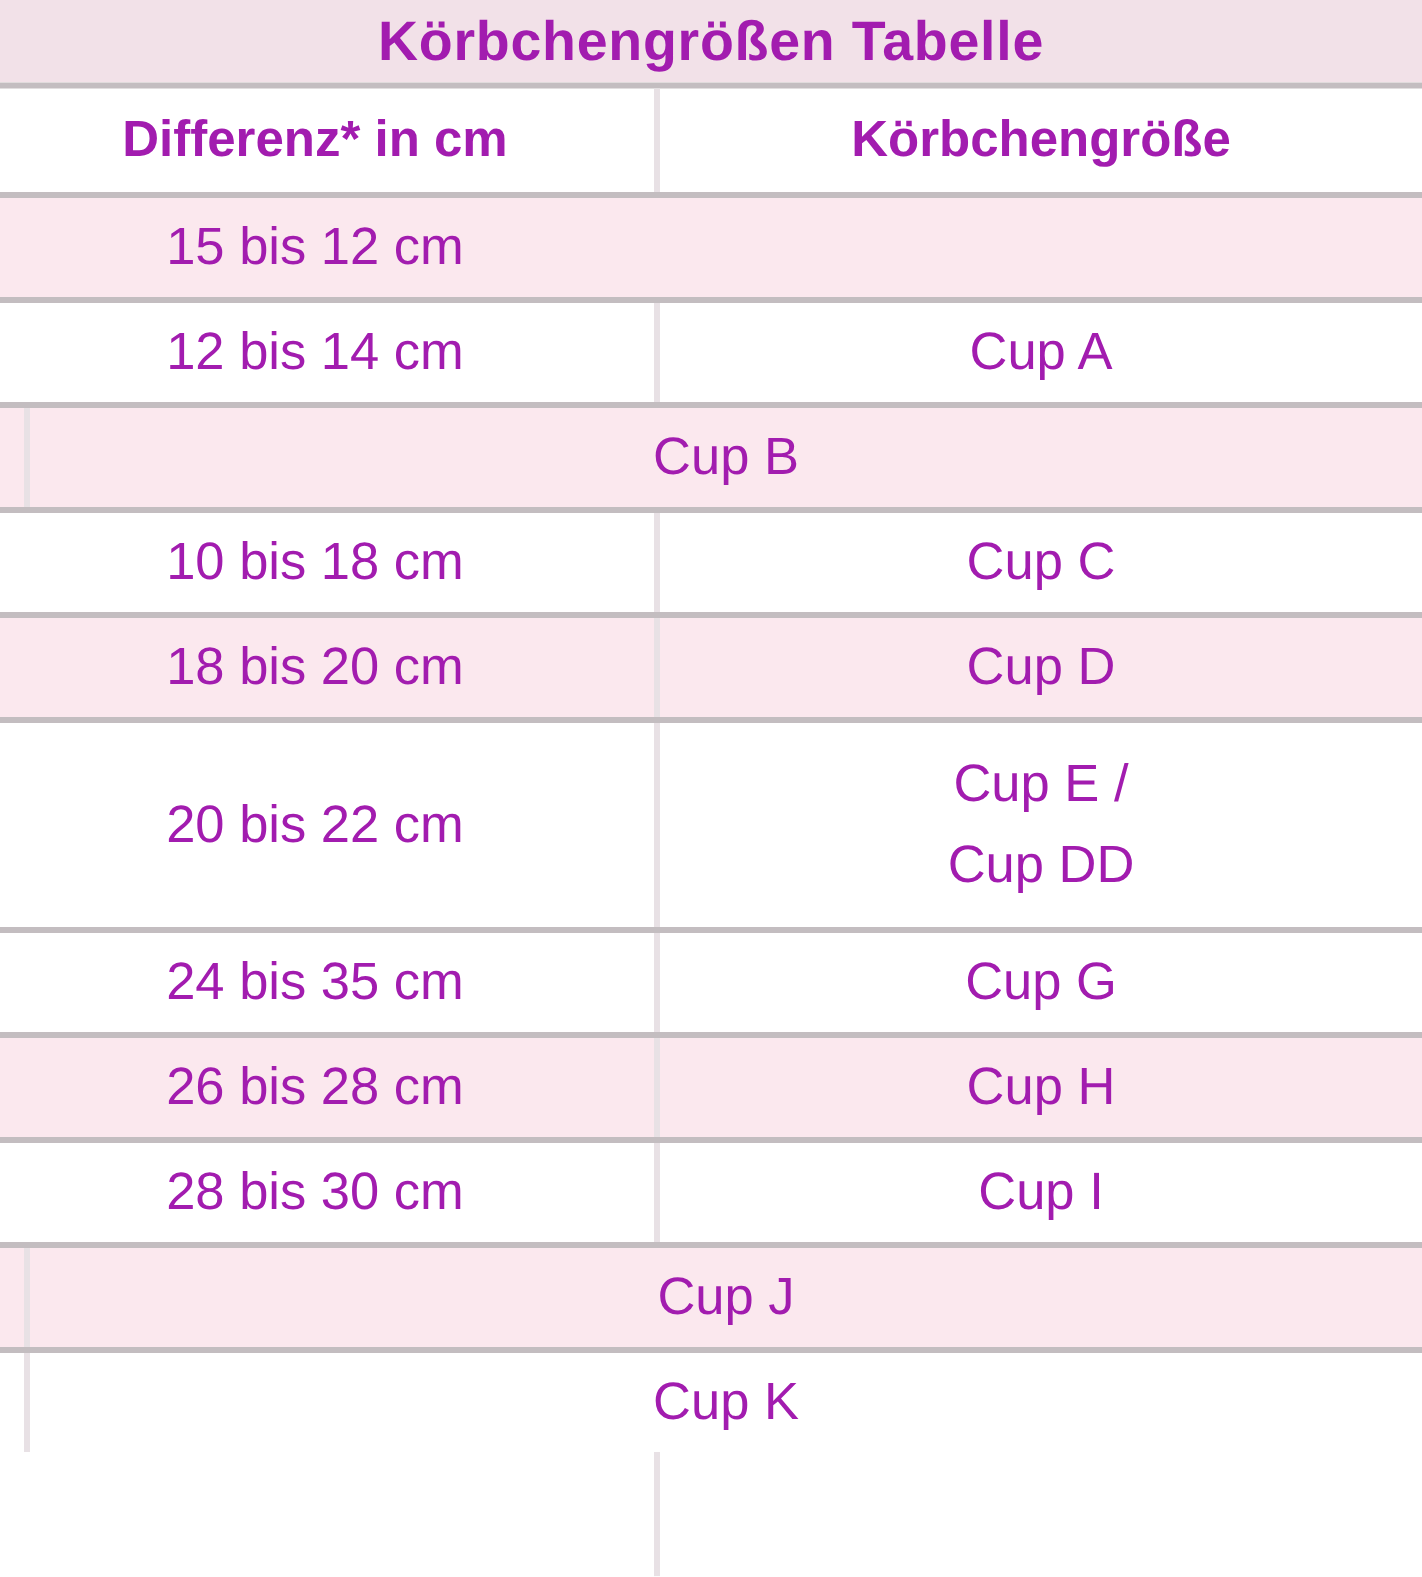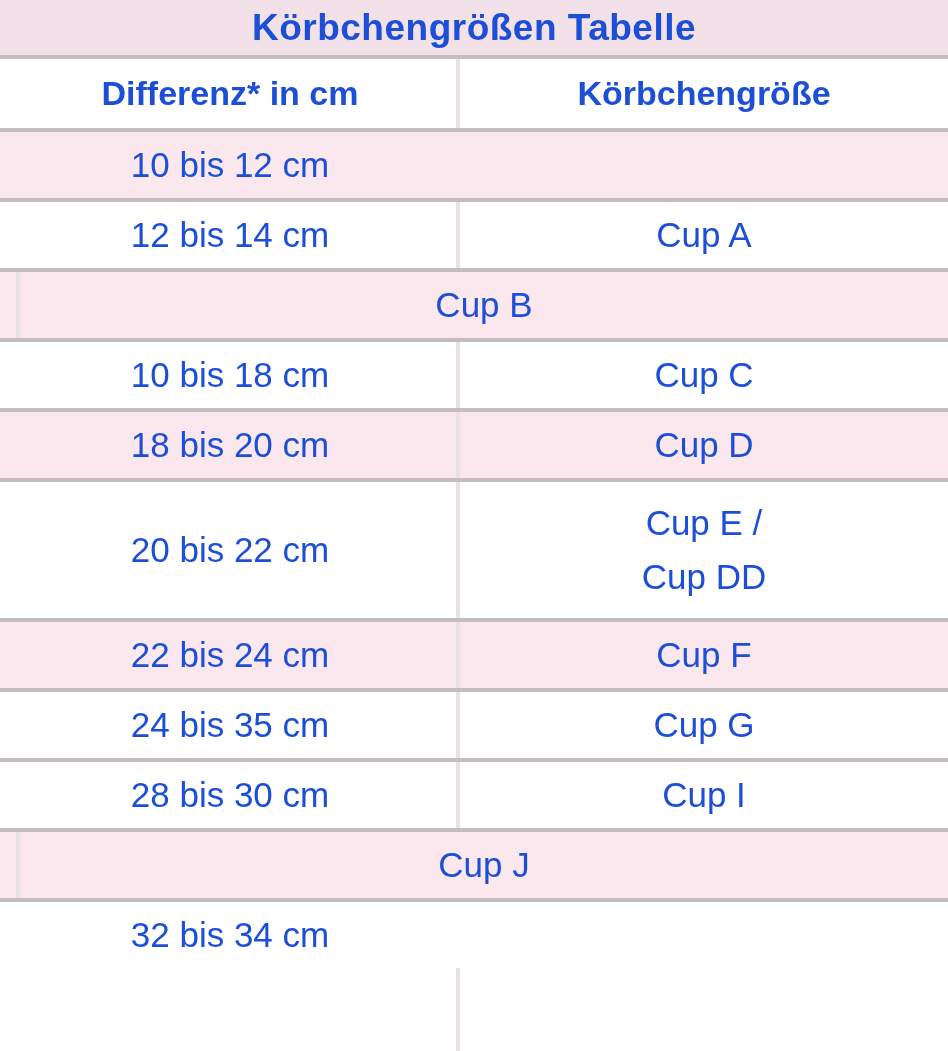--- a/index.html
+++ b/index.html
@@ -7,21 +7,21 @@
     padding: 0;
     background: #ffffff;
   }
   .table-wrap {
     width: 948px;
     height: 1051px;
     overflow: hidden;
     display: flex;
     flex-direction: column;
     font-family: "Liberation Sans", "DejaVu Sans", sans-serif;
-    color: #1d4ed8;
+    color: #a21caf;
     background: #ffffff;
   }
   .title-bar {
     height: 55px;
     background: #f2e1e8;
     display: flex;
     align-items: center;
     justify-content: center;
     font-size: 37px;
     font-weight: 700;
@@ -39,38 +39,38 @@
   .row.filler { flex: 1 1 auto; border-top: none; background: #ffffff; height: auto; }
   .cell {
     display: flex;
     align-items: center;
     justify-content: center;
     text-align: center;
     font-size: 35px;
     line-height: 1.55;
     white-space: pre-line;
   }
-  .cell.left { width: 420px; padding-left: 20px; }
+  .cell.left { width: 420px; }
   .cell.right { flex: 1; border-left: 4px solid #e8e1e5; margin-left: 16px; }
   .row.header .cell { font-size: 34px; font-weight: 700; }
 </style>
 </head>
 <body>
 
 <div class="table-wrap">
 
   <div class="title-bar">Körbchengrößen Tabelle</div>
 
   <div class="row header">
     <div class="cell left">Differenz* in cm</div>
     <div class="cell right">Körbchengröße</div>
   </div>
 
   <div class="row pink">
-    <div class="cell left">10 bis 12 cm</div>
+    <div class="cell left">15 bis 12 cm</div>
   </div>
 
   <div class="row white">
     <div class="cell left">12 bis 14 cm</div>
     <div class="cell right">Cup A</div>
   </div>
 
   <div class="row pink">
     <div class="cell right">Cup B</div>
   </div>
@@ -84,42 +84,42 @@
     <div class="cell left">18 bis 20 cm</div>
     <div class="cell right">Cup D</div>
   </div>
 
   <div class="row white tall">
     <div class="cell left">20 bis 22 cm</div>
     <div class="cell right">Cup E /
 Cup DD</div>
   </div>
 
-  <div class="row pink">
-    <div class="cell left">22 bis 24 cm</div>
-    <div class="cell right">Cup F</div>
-  </div>
 
   <div class="row white">
     <div class="cell left">24 bis 35 cm</div>
     <div class="cell right">Cup G</div>
   </div>
 
+  <div class="row pink">
+    <div class="cell left">26 bis 28 cm</div>
+    <div class="cell right">Cup H</div>
+  </div>
 
   <div class="row white">
     <div class="cell left">28 bis 30 cm</div>
     <div class="cell right">Cup I</div>
   </div>
 
   <div class="row pink">
     <div class="cell right">Cup J</div>
   </div>
 
   <div class="row white">
-    <div class="cell left">32 bis 34 cm</div>
+    <div class="cell right">Cup K</div>
   </div>
 
   <div class="row filler">
     <div class="cell left"></div>
     <div class="cell right"></div>
   </div>
 
 </div>
 
 </body></html>

